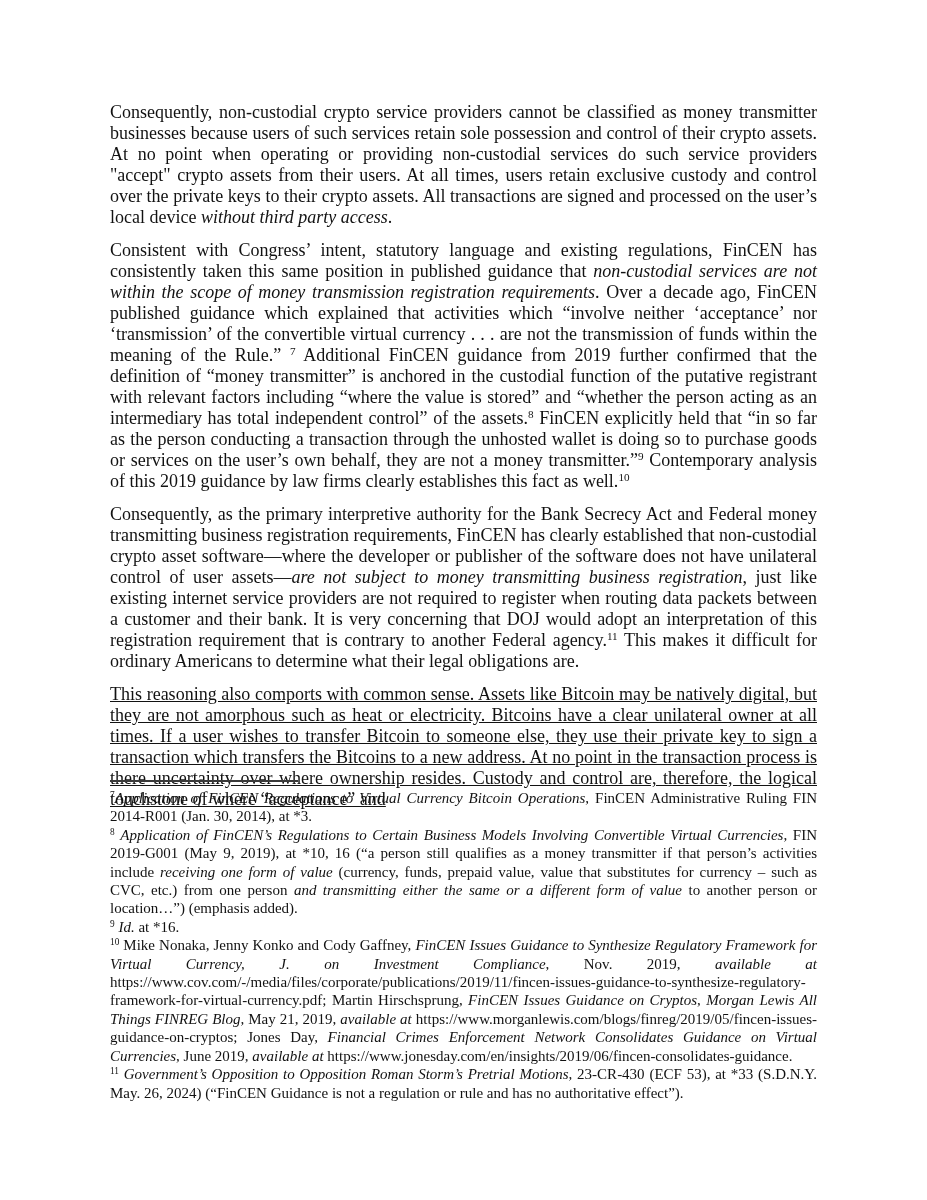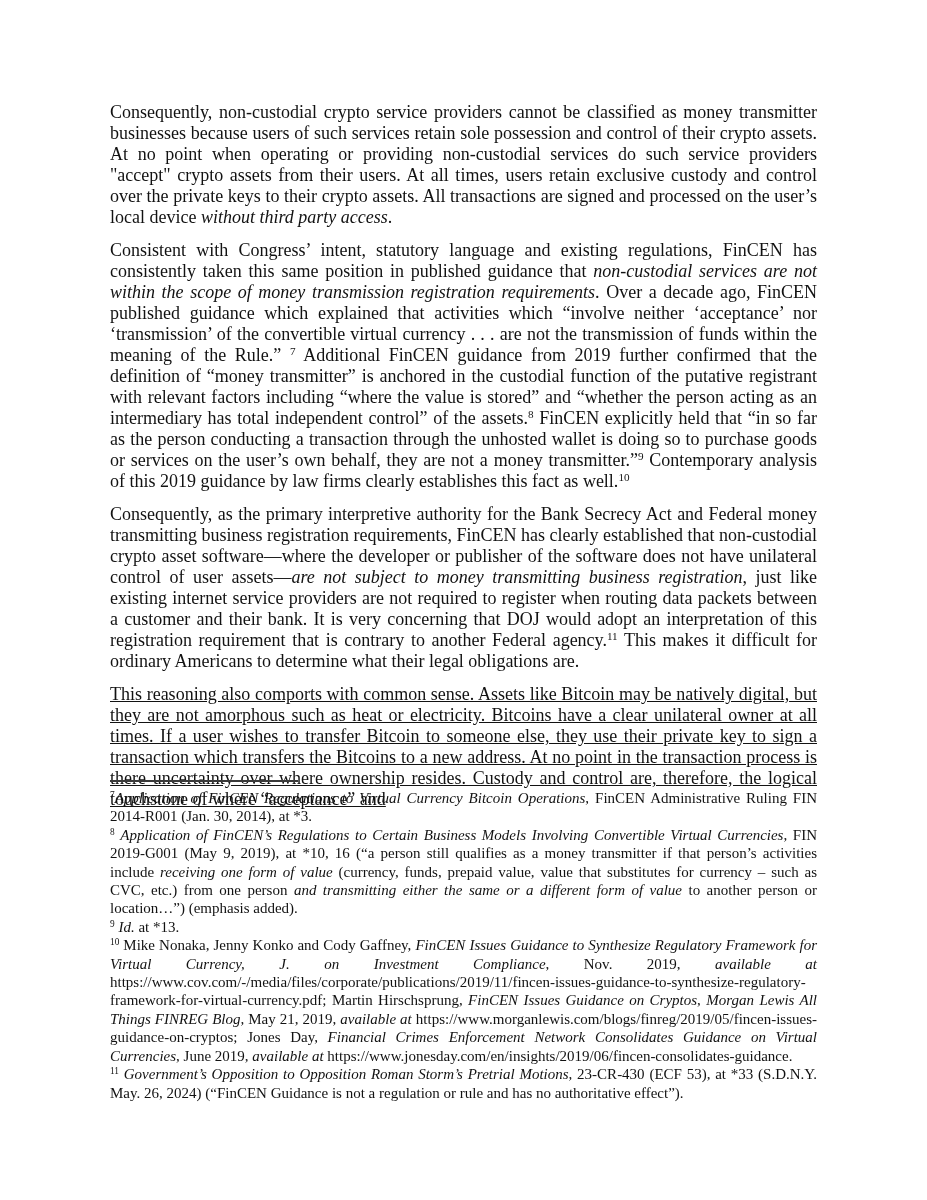--- a/index.html
+++ b/index.html
@@ -66,18 +66,18 @@
     <p class="para"><span>Consequently, non-custodial crypto service providers cannot be classified as money transmitter businesses because users of such services retain sole possession and control of their crypto assets. At no point when operating or providing non-custodial services do such service providers "accept" crypto assets from their users. At all times, users retain exclusive custody and control over the private keys to their crypto assets. All transactions are signed and processed on the user’s local device </span><span class="it">without third party access</span><span>.</span></p>
     <p class="para"><span>Consistent with Congress’ intent, statutory language and existing regulations, FinCEN has consistently taken this same position in published guidance that </span><span class="it">non-custodial services are not within the scope of money transmission registration requirements</span><span>. Over a decade ago, FinCEN published guidance which explained that activities which “involve neither ‘acceptance’ nor ‘transmission’ of the convertible virtual currency . . . are not the transmission of funds within the meaning of the Rule.” </span><sup>7</sup><span> Additional FinCEN guidance from 2019 further confirmed that the definition of “money transmitter” is anchored in the custodial function of the putative registrant with relevant factors including “where the value is stored” and “whether the person acting as an intermediary has total independent control” of the assets.</span><sup>8</sup><span> FinCEN explicitly held that “in so far as the person conducting a transaction through the unhosted wallet is doing so to purchase goods or services on the user’s own behalf, they are not a money transmitter.”</span><sup>9</sup><span> Contemporary analysis of this 2019 guidance by law firms clearly establishes this fact as well.</span><sup>10</sup></p>
     <p class="para"><span>Consequently, as the primary interpretive authority for the Bank Secrecy Act and Federal money transmitting business registration requirements, FinCEN has clearly established that non-custodial crypto asset software—where the developer or publisher of the software does not have unilateral control of user assets—</span><span class="it">are not subject to money transmitting business registration</span><span>, just like existing internet service providers are not required to register when routing data packets between a customer and their bank. It is very concerning that DOJ would adopt an interpretation of this registration requirement that is contrary to another Federal agency.</span><sup>11</sup><span> This makes it difficult for ordinary Americans to determine what their legal obligations are.</span></p>
     <p class="para"><span>This reasoning also comports with common sense. Assets like Bitcoin may be natively digital, but they are not amorphous such as heat or electricity. Bitcoins have a clear unilateral owner at all times. If a user wishes to transfer Bitcoin to someone else, they use their private key to sign a transaction which transfers the Bitcoins to a new address. At no point in the transaction process is there uncertainty over where ownership resides. Custody and control are, therefore, the logical touchstone of where “acceptance” and</span></p>
   </div>
 
   <div class="fn-block">
     <div class="fn-sep"></div>
     <p class="fn"><sup>7</sup><span class="it">Application of FinCEN Regulations to Virtual Currency Bitcoin Operations</span><span>, FinCEN Administrative Ruling FIN 2014-R001 (Jan. 30, 2014), at *3.</span></p>
     <p class="fn"><sup>8</sup><span> </span><span class="it">Application of FinCEN’s Regulations to Certain Business Models Involving Convertible Virtual Currencies</span><span>, FIN 2019-G001 (May 9, 2019), at *10, 16 (“a person still qualifies as a money transmitter if that person’s activities include </span><span class="it">receiving one form of value</span><span> (currency, funds, prepaid value, value that substitutes for currency – such as CVC, etc.) from one person </span><span class="it">and transmitting either the same or a different form of value</span><span> to another person or location…”) (emphasis added).</span></p>
-    <p class="fn"><sup>9</sup><span> </span><span class="it">Id.</span><span> at *13.</span></p>
+    <p class="fn"><sup>9</sup><span> </span><span class="it">Id.</span><span> at *16.</span></p>
     <p class="fn"><sup>10</sup><span> Mike Nonaka, Jenny Konko and Cody Gaffney, </span><span class="it">FinCEN Issues Guidance to Synthesize Regulatory Framework for Virtual Currency, J. on Investment Compliance</span><span>, Nov. 2019, </span><span class="it">available at</span><span> https://www.cov.com/-/media/files/corporate/publications/2019/11/fincen-issues-guidance-to-synthesize-regulatory-framework-for-virtual-currency.pdf; Martin Hirschsprung, </span><span class="it">FinCEN Issues Guidance on Cryptos</span><span>, </span><span class="it">Morgan Lewis All Things FINREG Blog,</span><span> May 21, 2019, </span><span class="it">available at</span><span> https://www.morganlewis.com/blogs/finreg/2019/05/fincen-issues-guidance-on-cryptos; Jones Day, </span><span class="it">Financial Crimes Enforcement Network Consolidates Guidance on Virtual Currencies</span><span>, June 2019, </span><span class="it">available at</span><span> https://www.jonesday.com/en/insights/2019/06/fincen-consolidates-guidance.</span></p>
     <p class="fn"><sup>11</sup><span> </span><span class="it">Government’s Opposition to Opposition Roman Storm’s Pretrial Motions,</span><span> 23-CR-430 (ECF 53), at *33 (S.D.N.Y. May. 26, 2024) (“FinCEN Guidance is not a regulation or rule and has no authoritative effect”).</span></p>
   </div>
 
 </div>
 
 </body></html>

